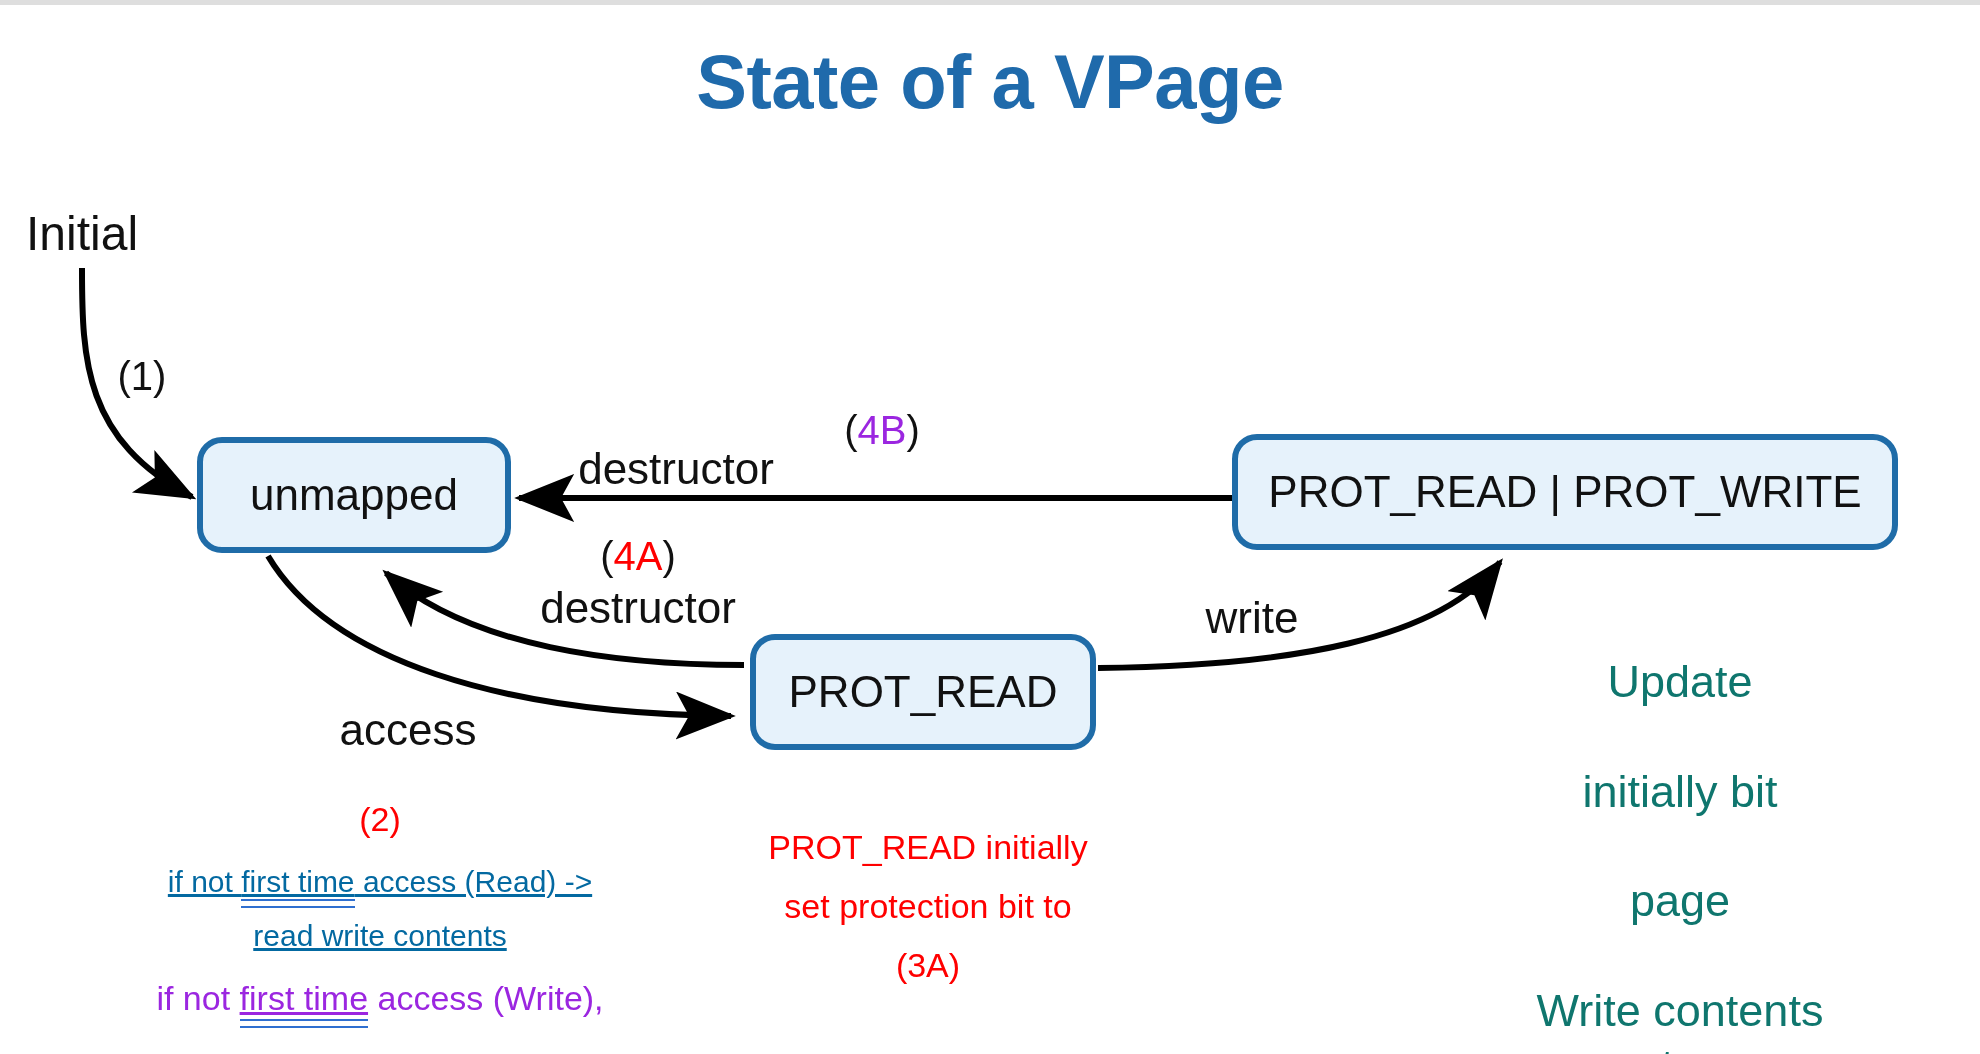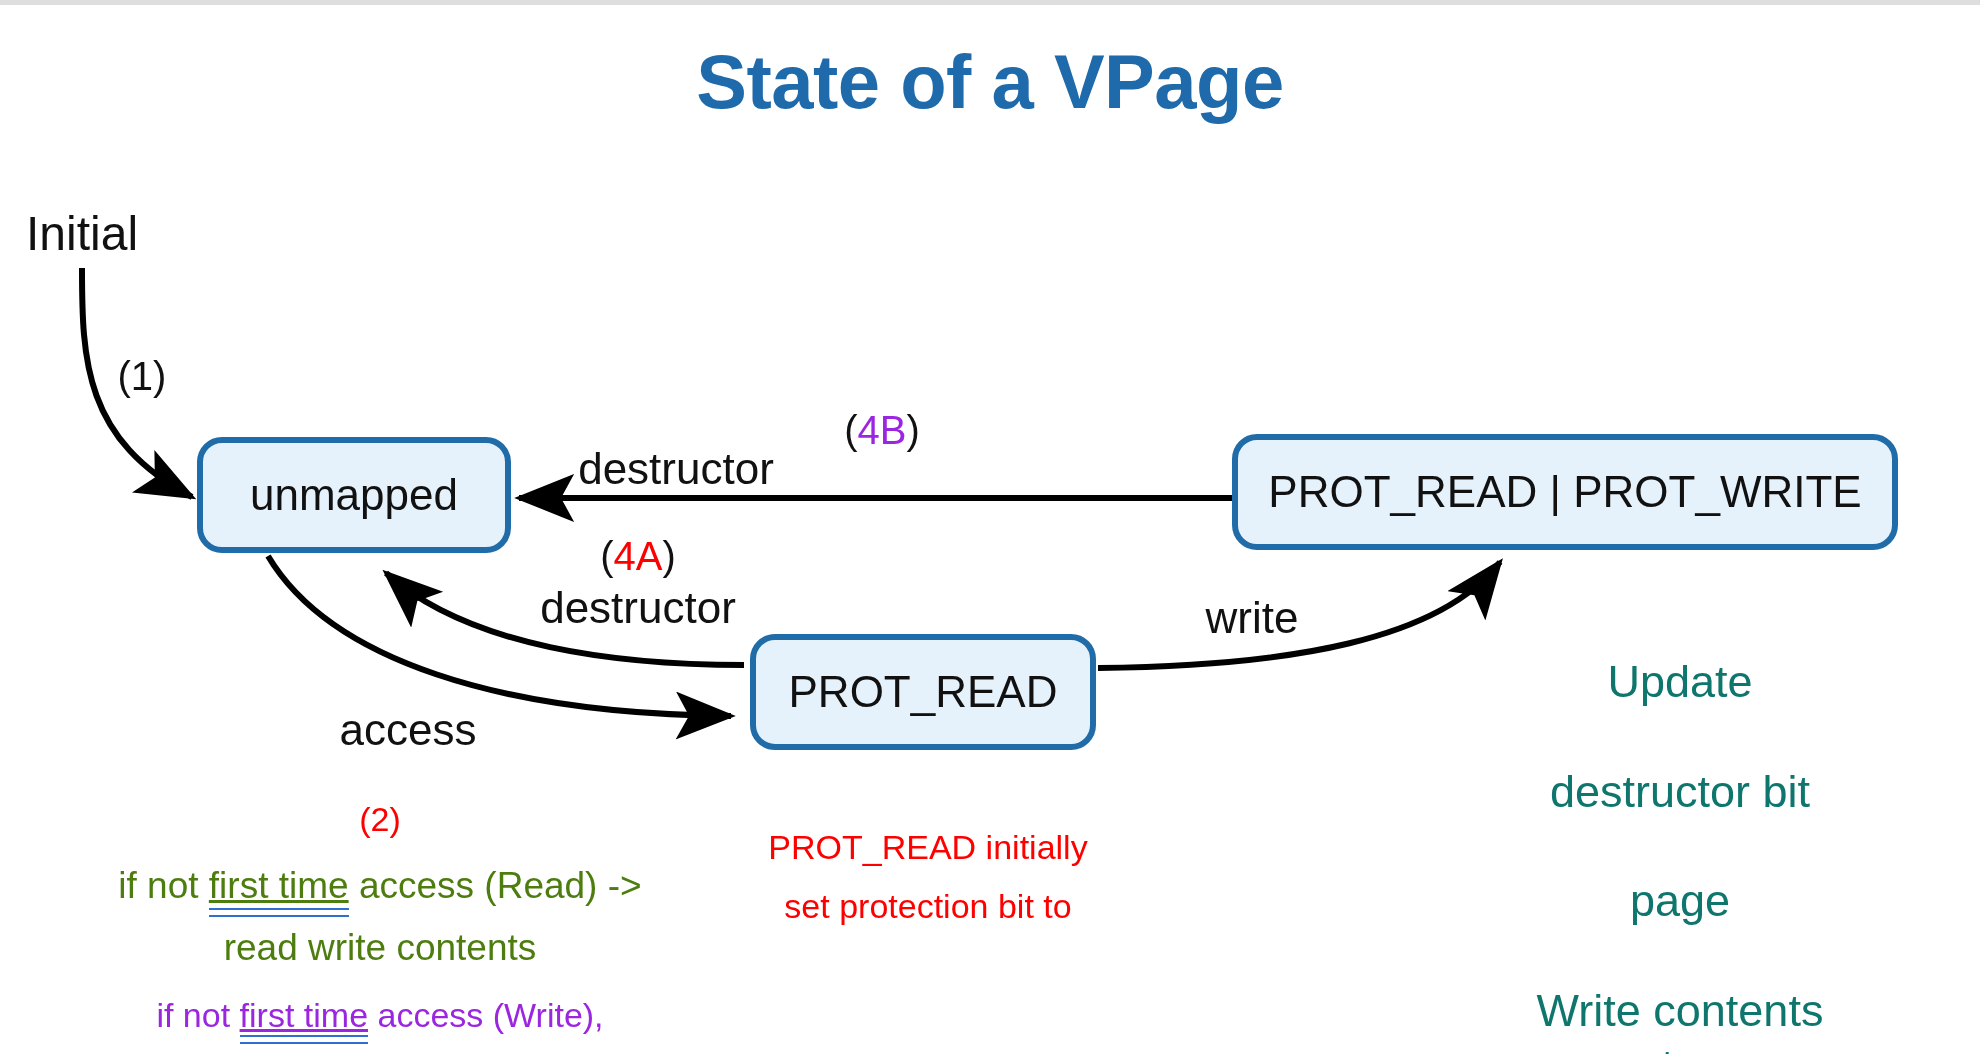--- a/index.html
+++ b/index.html
@@ -73,21 +73,21 @@
   .tag .red  { fill: #ff0000; }
   .tag .purple { fill: #9b26e0; }
   .note {
     position: absolute;
     text-align: center;
     font-family: "Liberation Sans", sans-serif;
     line-height: 1.18;
     white-space: pre-line;
   }
   .note-red { color: #ff0000; font-size: 34px; }
-  .note-black { color: #4d7c0f; font-size: 37px; }
+  .note-black { color: #0369a1; font-size: 30px; text-decoration: underline; }
   .note-purple { color: #9b26e0; font-size: 34px; }
   .note-purple-right { color: #0f766e; font-size: 45px; line-height: 1.22; }
   .ul-blue {
     text-decoration: underline;
     text-decoration-color: currentColor;
     text-underline-offset: 2px;
     position: relative;
     display: inline-block;
   }
   .ul-blue::after {
@@ -155,22 +155,23 @@
     <div class="note-red">(2)</div>
     <div class="note-black" style="margin-top:6px;"><span>if not </span><span class="ul-blue">first time</span><span> access (Read) -&gt;</span></div>
     <div class="note-black">read write contents</div>
     <div class="note-purple" style="margin-top:6px;"><span>if not </span><span class="ul-blue">first time</span><span> access (Write),</span></div>
     
   </div>
 
   <div class="note" style="left:718px; top:808px; width:420px;">
     <div class="note-red">PROT_READ initially</div>
     <div class="note-red">set protection bit to</div>
+    <div class="note-red">(3A)</div>
   </div>
 
   <div class="note note-purple-right" style="left:1520px; top:600px; width:320px;">
     <div>Update</div>
-    <div>destructor bit</div>
+    <div>initially bit</div>
     <div>page</div>
     <div>Write contents to</div>
   </div>
 
 </div>
 
 </body></html>

